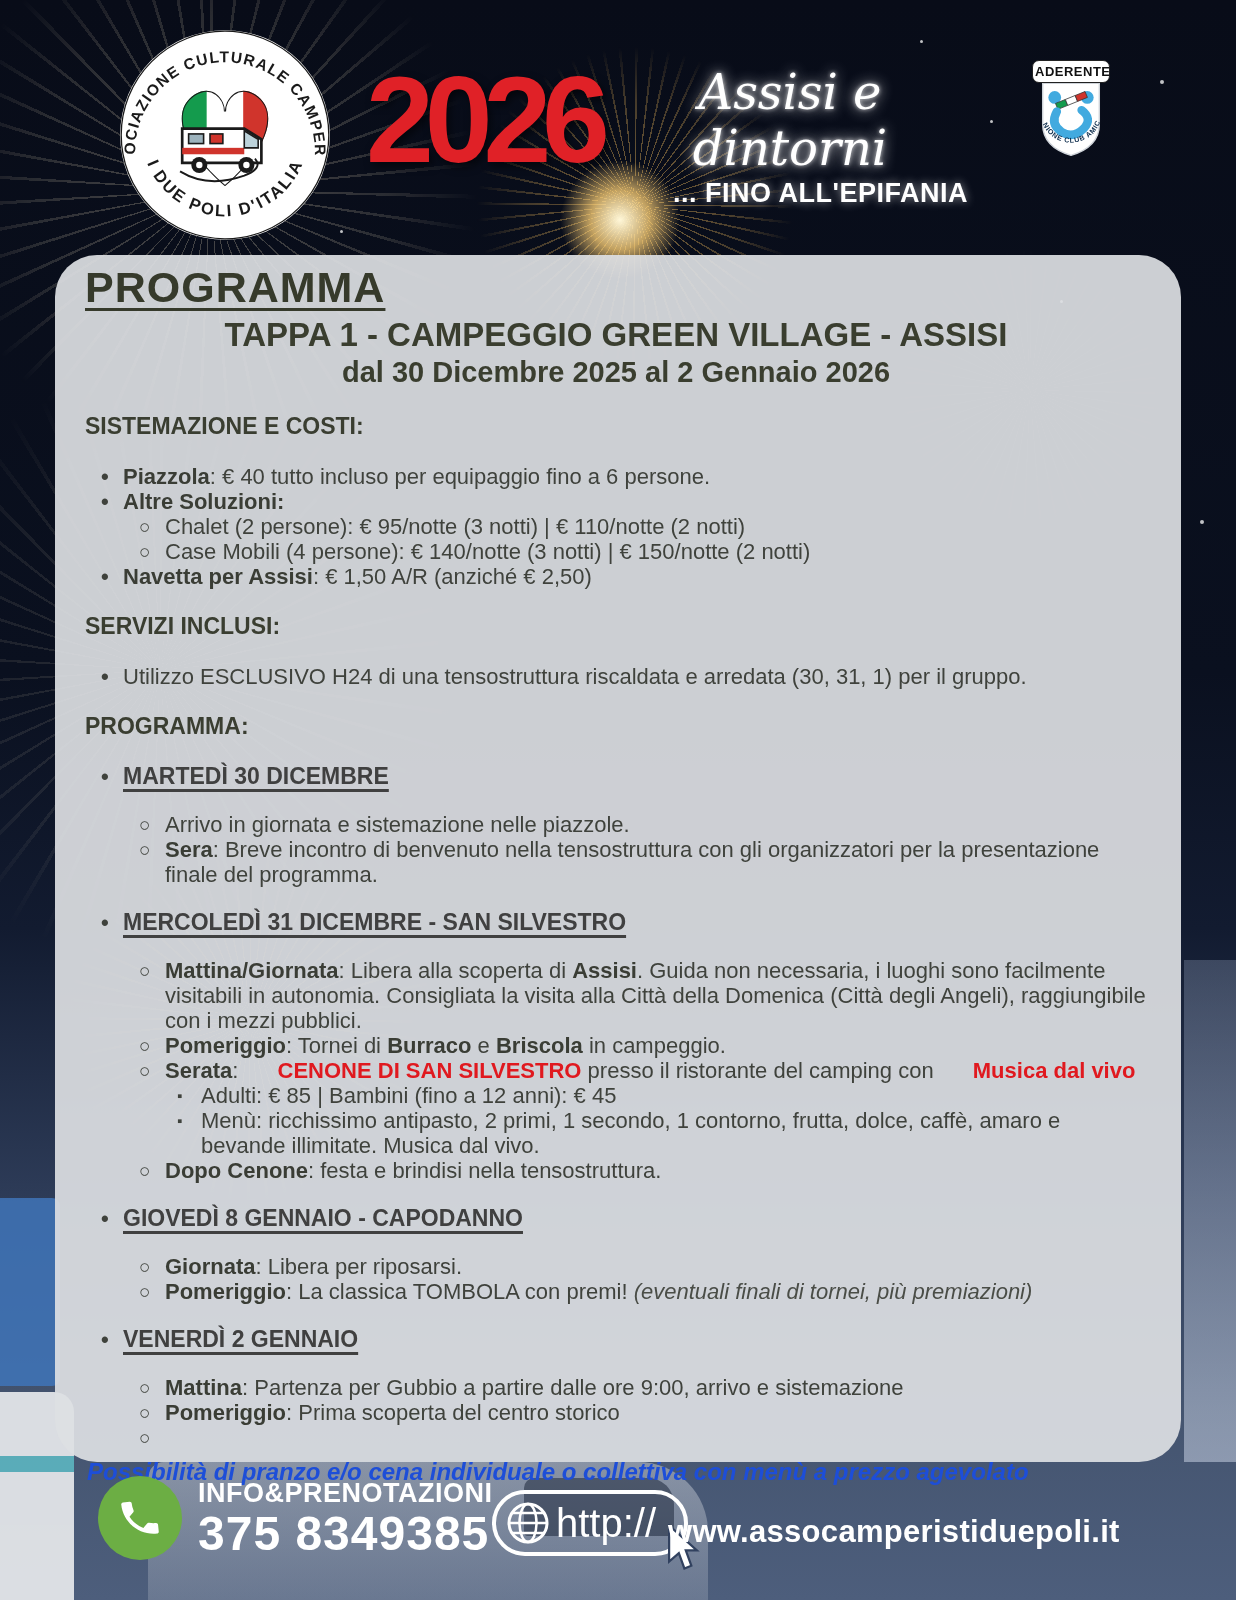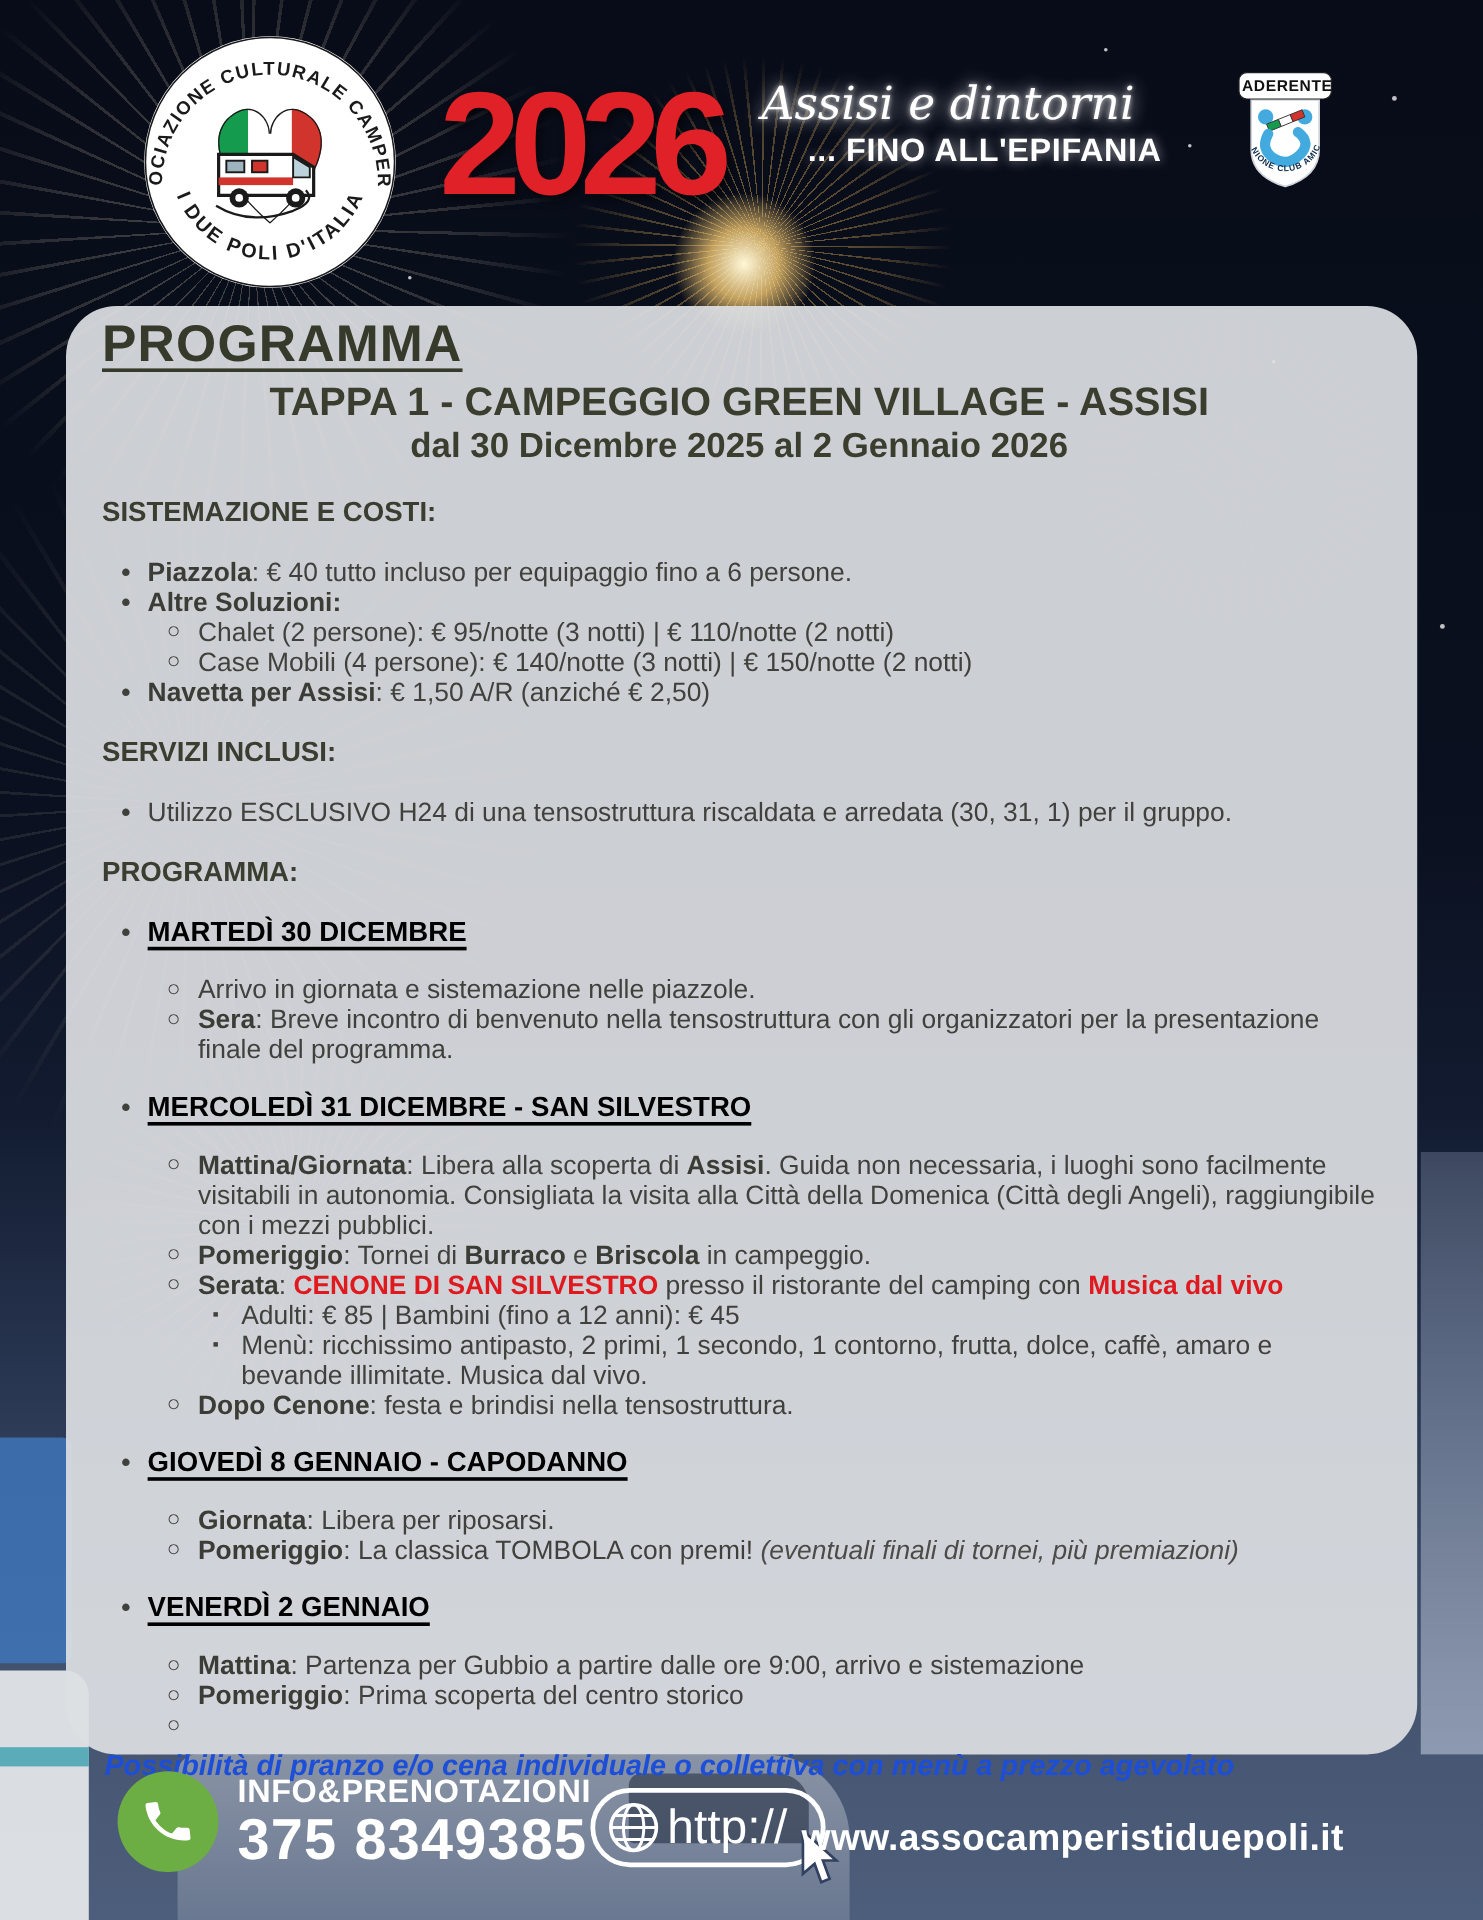--- a/index.html
+++ b/index.html
@@ -30,21 +30,21 @@
     background:linear-gradient(180deg,rgba(236,238,241,.40),rgba(236,238,241,.18));
     border-radius:16px 70px 0 0;}
   .camper-foot::after{content:"";position:absolute;right:34px;top:16px;width:150px;height:58px;
     background:rgba(30,40,60,.55);border-radius:10px 26px 4px 4px;}
   
   .logo-wrap{position:absolute;left:118px;top:28px;width:214px;height:214px;z-index:3;}
   .year{position:absolute;left:366px;top:50px;z-index:3;font-size:122px;font-weight:800;
     letter-spacing:-0.075em;color:#e02127;text-shadow:3px 4px 8px rgba(0,0,0,.55);}
   .title-col{position:absolute;left:612px;top:64px;width:356px;z-index:3;color:#fff;}
   .script-line{font-family:"DejaVu Serif","Liberation Serif",serif;font-style:italic;
-    font-size:38px;text-align:center;text-shadow:0 0 14px rgba(255,255,255,.9),0 0 4px rgba(255,255,255,.7);}
+    font-size:48px;text-align:center;text-shadow:0 0 14px rgba(255,255,255,.9),0 0 4px rgba(255,255,255,.7);}
   .main-title{font-family:"Liberation Serif","DejaVu Serif",serif;font-size:58px;letter-spacing:1px;
     margin-top:-8px;text-shadow:0 0 16px rgba(255,255,255,.95),0 0 5px rgba(255,255,255,.8);}
   .tagline{font-size:27px;font-weight:bold;text-align:right;letter-spacing:.5px;margin-top:2px;
     text-shadow:0 0 10px rgba(255,255,255,.6);}
   .badge{position:absolute;left:1032px;top:60px;width:78px;z-index:3;text-align:center;}
   .badge-pill{background:#fff;border:1.5px solid #222;border-radius:7px;font-size:13px;font-weight:bold;
     color:#111;padding:3px 2px;letter-spacing:.5px;position:relative;z-index:2;}
   .badge svg{margin-top:-4px;}
   
   .panel{position:absolute;left:55px;top:255px;width:1126px;height:1207px;z-index:2;
@@ -56,24 +56,24 @@
   .h-sec{font-size:23px;font-weight:bold;color:#3a3e31;margin:24px 0;}
   .row{display:flex;font-size:22px;line-height:25px;color:#3f423c;}
   .row .mk{flex:none;}
   .lv1{padding-left:16px;}  .lv1 .mk{width:22px;}
   .lv1 .mk::before{content:"•";font-weight:bold;}
   .lv2{padding-left:54px;}  .lv2 .mk{width:26px;font-size:19px;}
   .lv2 .mk::before{content:"○";}
   .lv3{padding-left:92px;}  .lv3 .mk{width:24px;font-size:15px;}
   .lv3 .mk::before{content:"▪";}
   .day-head{margin:23px 0;}
-  .day-head .tx{font-weight:bold;color:#000000;text-decoration:underline;
+  .day-head .tx{font-weight:bold;color:#404040;text-decoration:underline;
     text-underline-offset:5px;text-decoration-thickness:2.5px;font-size:23px;}
   .b{font-weight:bold;color:#3a3d35;}
-  .r{font-weight:bold;color:#e0191f;}
+  .r{font-weight:bold;color:#e0191f;margin-left:33px;}
   .i{font-style:italic;color:#4a4d47;}
   .note{font-size:24px;font-weight:bold;font-style:italic;color:#1d4ed8;margin-top:8px;padding-left:2px;}
   
   .footer{position:absolute;left:0;top:1462px;width:1236px;height:138px;z-index:3;color:#fff;}
   .phone-circle{position:absolute;left:98px;top:14px;width:84px;height:84px;border-radius:50%;
     background:#6cae44;display:flex;align-items:center;justify-content:center;}
   .info-label{position:absolute;left:198px;top:16px;font-size:27px;font-weight:bold;letter-spacing:.5px;}
   .phone-number{position:absolute;left:198px;top:44px;font-size:48px;font-weight:bold;letter-spacing:1px;}
   .http-bubble{position:absolute;left:492px;top:28px;height:58px;border:4.5px solid #fff;
     border-radius:40px;display:flex;align-items:center;padding:0 28px 0 8px;}

